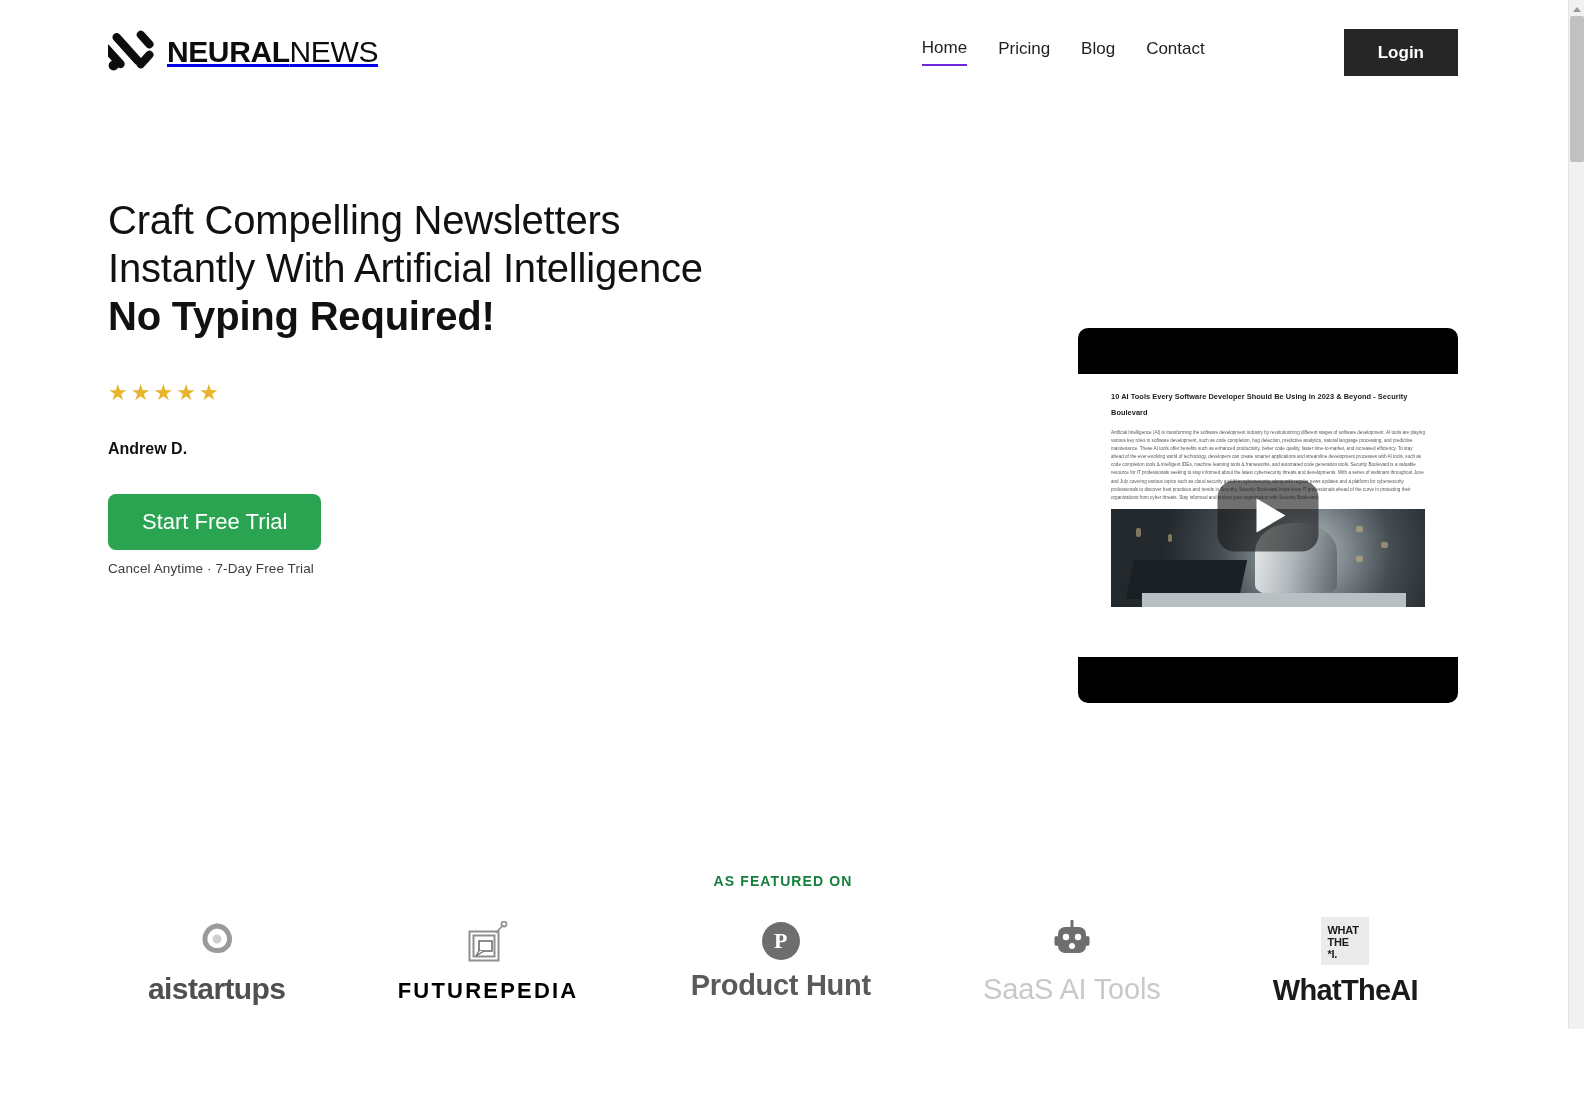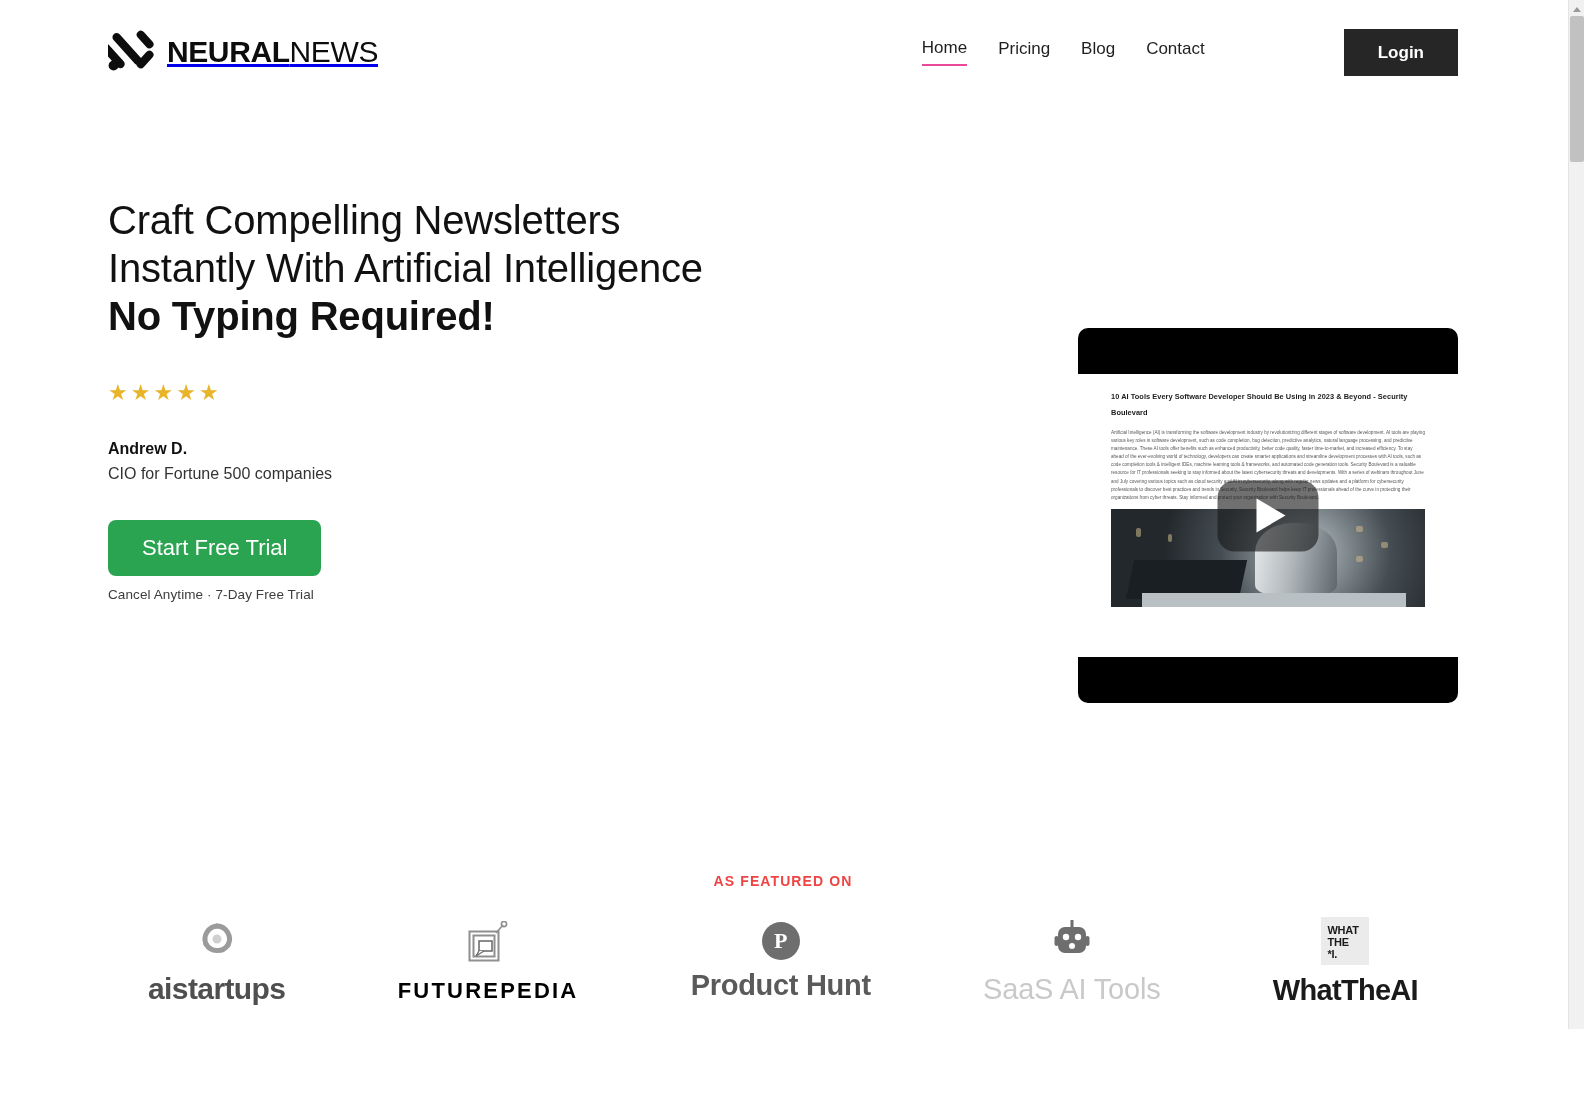--- a/index.html
+++ b/index.html
@@ -103,21 +103,21 @@
   }
   .nav-link {
     font-size: 17px;
     color: #1f1f1f;
     text-decoration: none;
     line-height: 1.2;
     padding-bottom: 5px;
     white-space: nowrap;
   }
   .nav-link.active {
-    border-bottom: 2px solid #ec4899;
+    border-bottom: 2px solid #6d28d9;
   }
 
   .login-btn {
     background: #262626;
     color: #ffffff;
     font-size: 17px;
     font-weight: 700;
     border: none;
     padding: 15px 34px;
     line-height: 1;
@@ -297,21 +297,21 @@
     margin-left: 6px;
   }
 
   
   .featured { padding-top: 170px; }
   .featured-label {
     text-align: center;
     font-size: 14px;
     font-weight: 700;
     letter-spacing: 1.1px;
-    color: #ef4444;
+    color: #15803d;
   }
   .logo-row {
     margin-top: 28px;
     display: flex;
     align-items: center;
     justify-content: space-between;
     padding: 0 40px 0 40px;
   }
   .brand {
     display: flex;
@@ -406,21 +406,20 @@
             <span>★</span>
             <span>★</span>
             <span>★</span>
             <span>★</span>
             <span>★</span>
           </div>
 
 
           <div class="attrib">
             <div class="attrib-name">Andrew D.</div>
-            <div class="attrib-role">CIO for Fortune 500 companies</div>
           </div>
 
           <button class="cta-btn">Start Free Trial</button>
           <div class="cta-note">Cancel Anytime · 7-Day Free Trial</div>
         </div>
 
         <div class="hero-right">
           <div class="video-card">
 
             <div class="video-article">

